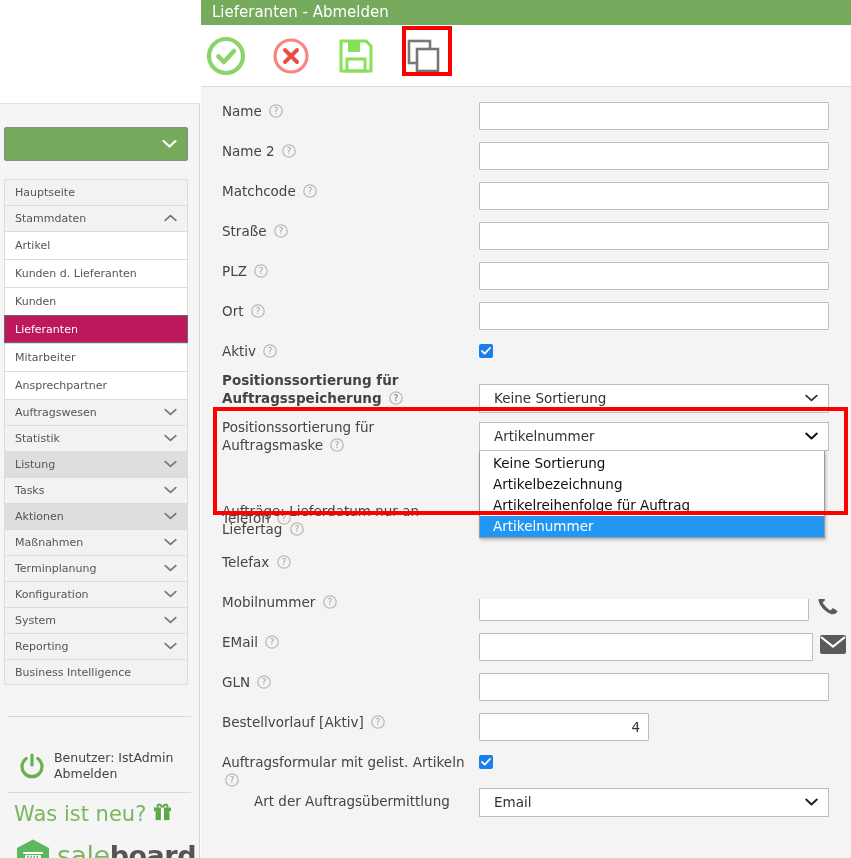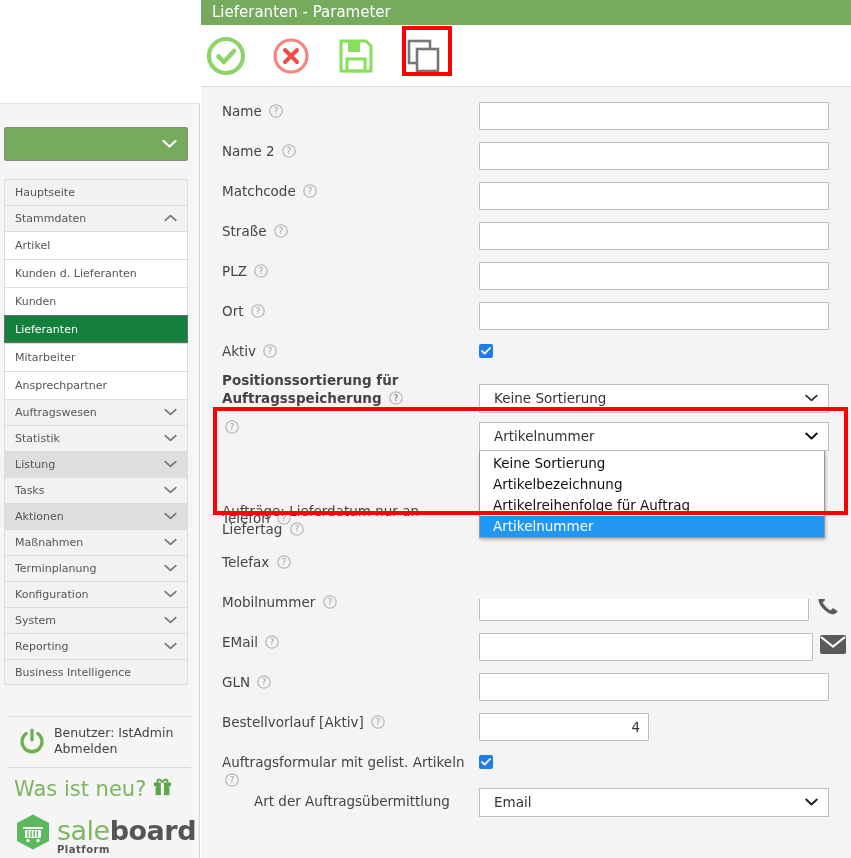--- a/index.html
+++ b/index.html
@@ -57,38 +57,39 @@
   .nav-item.group { background: #f2f2f2; }
   .nav-item.group.shaded { background: #dedede; }
   .nav-item.child {
     background: #ffffff;
     padding-left: 10px;
     border-left: 1px solid #dcdcdc;
     border-right: 1px solid #dcdcdc;
     height: 28px; line-height: 27px;
   }
   .nav-item.child.active {
-    background: #15803d;
+    background: #be185d;
     color: #ffffff;
     border: 1px solid #6a6a6a;
   }
   .nav-item .arrow {
     position: absolute; right: 10px; top: 0;
     line-height: 25px;
     font-size: 11px;
     color: #777;
   }
 
   #sidebar-footer {
     position: absolute; left: 0; top: 716px; width: 199px;
   }
   .sep { height: 1px; background: #d8d8d8; margin: 0 8px; }
   #user-row {
     display: flex; align-items: center;
     padding: 8px 8px 10px 18px;
+    margin-top: 25px;
   }
   #user-row .power {
     width: 28px; height: 28px; margin-right: 8px; flex: 0 0 28px;
   }
   #user-row .utext { font-size: 12.5px; color: #444; line-height: 16px; }
   #whatsnew {
     padding: 8px 0 6px 14px;
     font-size: 21px; color: #7bb661;
     display: flex; align-items: center; gap: 7px;
   }
@@ -405,21 +406,21 @@
         <span class="btext">
           <span class="w1">sale</span><span class="w2">board</span>
           <span class="plat">Platform</span>
         </span>
       </div>
     </div>
   </div>
 
   <div id="main">
 
-    <div id="titlebar">Lieferanten - Parameter</div>
+    <div id="titlebar">Lieferanten - Abmelden</div>
 
     <div id="toolbar">
       <div class="tbtn" id="tb-ok">
         <svg width="44" height="44" viewBox="0 0 44 44">
           <circle cx="22" cy="22" r="17" fill="none" stroke="#8cd46a" stroke-width="4.2"></circle>
           <path d="M14.5 22.5 L19.8 28 L30 17" fill="none" stroke="#8cd46a" stroke-width="4.6" stroke-linecap="round" stroke-linejoin="round"></path>
         </svg>
       </div>
       <div class="tbtn" id="tb-cancel">
         <svg width="40" height="40" viewBox="0 0 40 40">
@@ -556,20 +557,21 @@
                   <path d="M1.2 1.6 L6.5 6.4 L11.8 1.6" stroke="#333" stroke-width="1.8" fill="none" stroke-linecap="round" stroke-linejoin="round"></path>
                 </svg></span>
           </div>
         </div>
       </div>
 
       <div id="red-box-inner-bg"></div>
 
       <div class="row" style="top:330px; z-index:32;">
         <div class="lbl" style="width:250px;">
+          <span>Positionssortierung für Auftragsmaske</span>
           <span class="q"><svg width="14" height="14" viewBox="0 0 14 14">
                 <circle cx="7" cy="7" r="6.2" fill="none" stroke="#b9b9b9" stroke-width="1.3"></circle>
                 <text x="7" y="10.3" font-size="8.6" fill="#9b9b9b" text-anchor="middle" font-family="DejaVu Sans">?</text>
               </svg></span>
         </div>
         <div id="dd-wrap" style="top:4px;">
           <div id="dd-head">
             <span>Artikelnummer</span>
             <span class="chev2"><svg width="13" height="8" viewBox="0 0 13 8">
                   <path d="M1.2 1.6 L6.5 6.4 L11.8 1.6" stroke="#111" stroke-width="2" fill="none" stroke-linecap="round" stroke-linejoin="round"></path>

